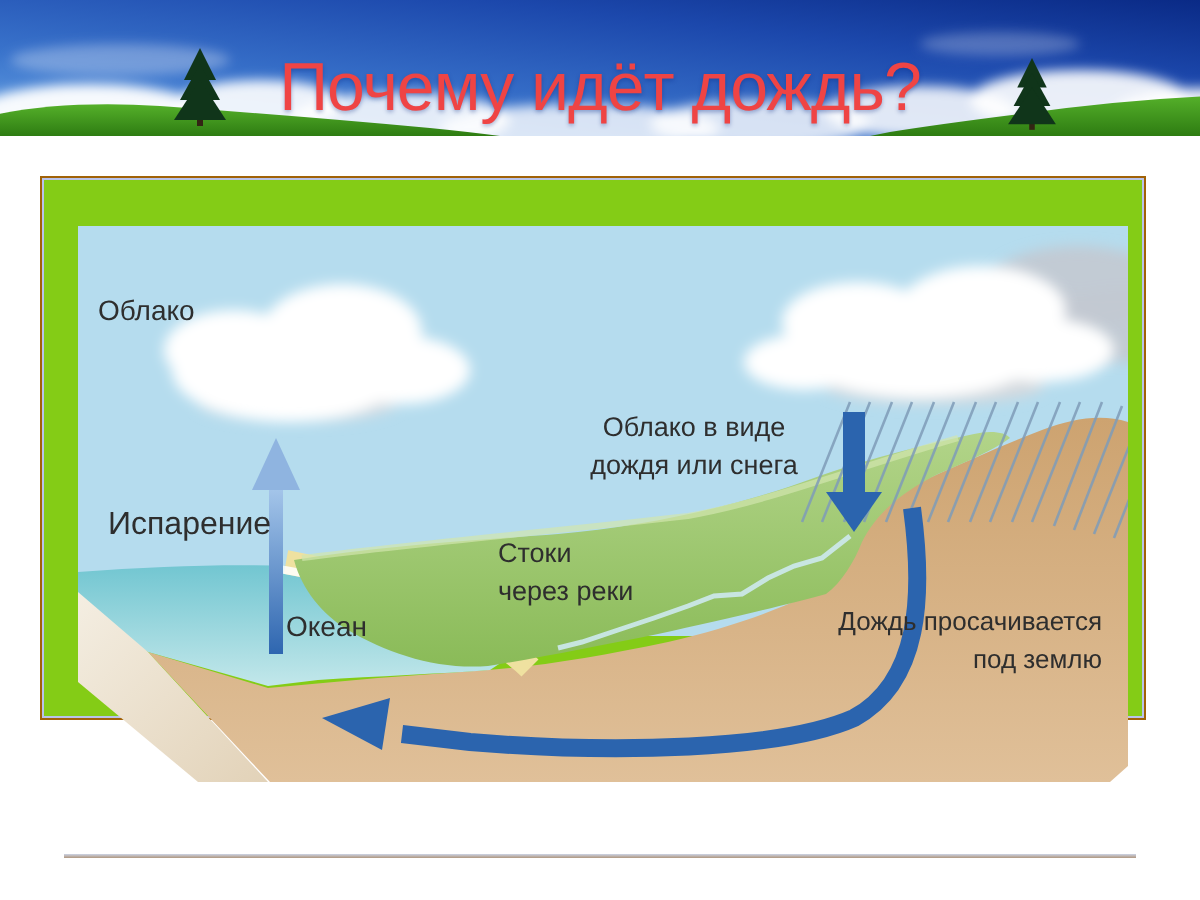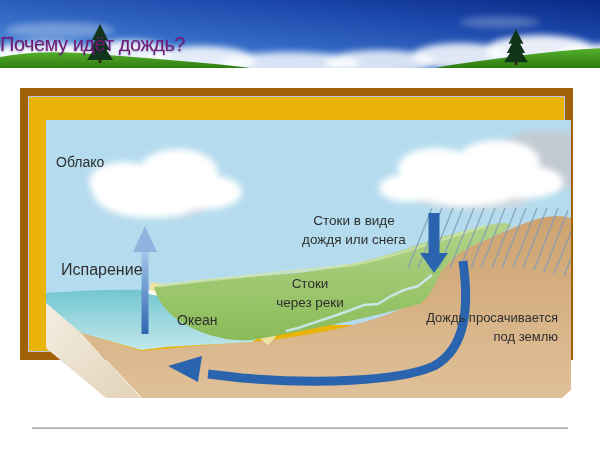--- a/index.html
+++ b/index.html
@@ -2,35 +2,35 @@
 <html><head>
 <meta charset="utf-8">
 <style>
   html,body{margin:0;padding:0;background:#ffffff;width:600px;height:450px;overflow:hidden;
     font-family:"Liberation Sans","DejaVu Sans",sans-serif;}
   .stage{position:relative;width:600px;height:450px;background:#fff;}
 
   
   .banner{position:absolute;left:0;top:0;width:600px;height:68px;overflow:hidden;}
   .banner svg{position:absolute;left:0;top:0;}
-  .slide-title{position:absolute;left:0;top:28px;width:600px;text-align:left;
-    font-size:20px;line-height:32px;color:#701a75;letter-spacing:-0.5px;
+  .slide-title{position:absolute;left:0;top:28px;width:600px;text-align:center;
+    font-size:34px;line-height:32px;color:#ef4444;letter-spacing:-0.5px;
     text-shadow:0 1px 2px rgba(10,40,130,.35);white-space:nowrap;}
 
   
   .frame{position:absolute;left:20px;top:88px;width:553px;height:272px;box-sizing:border-box;
-    background:#eab308;border:8px solid #a16207;box-shadow:inset 0 0 0 1px #b9c3ea;}
+    background:#84cc16;border:1px solid #a16207;box-shadow:inset 0 0 0 1px #b9c3ea;}
   .frame svg.diagram{position:absolute;left:18px;top:24px;}
 
   .dlabel{position:absolute;color:#2e2e2e;font-size:13.5px;line-height:19px;white-space:pre-line;}
   .lab-cloud{left:28px;top:57px;font-size:14px;}
   .lab-evap{left:33px;top:164px;font-size:16px;}
-  .lab-ocean{left:149px;top:215px;font-size:14px;}
+  .lab-ocean{left:122px;top:215px;font-size:14px;}
   .lab-precip{left:256px;top:115px;width:140px;text-align:center;}
-  .lab-runoff{left:228px;top:178px;width:108px;text-align:center;}
+  .lab-runoff{left:228px;top:178px;width:108px;}
   .lab-under{left:252px;top:254px;}
   .lab-seep{left:388px;top:212px;width:142px;text-align:right;font-size:13px;}
 
   .footer-line{position:absolute;left:32px;top:427px;width:536px;height:2px;
     background:linear-gradient(to bottom,#ccd4e6,#b0977f);}
 </style>
 </head>
 <body>
 
 <div class="stage">
@@ -189,21 +189,21 @@
 
       <g>
         <path fill="none" stroke="#2b64ae" stroke-width="9" d="M 417 141 C 423 185 421 228 388 246 C 352 262 268 264 196 258 L 162 254"></path>
         <polygon points="122,246 156,236 152,262" fill="#2b64ae"></polygon>
       </g>
     </svg>
 
     <div class="dlabel lab-cloud">Облако</div>
     <div class="dlabel lab-evap">Испарение</div>
     <div class="dlabel lab-ocean">Океан</div>
-    <div class="dlabel lab-precip">Стоки в виде
+    <div class="dlabel lab-precip">Облако в виде
 дождя или снега</div>
     <div class="dlabel lab-runoff">Стоки
 через реки</div>
     <div class="dlabel lab-seep">Дождь просачивается
 под землю</div>
   </div>
 
   <div class="footer-line"></div>
 </div>
 

